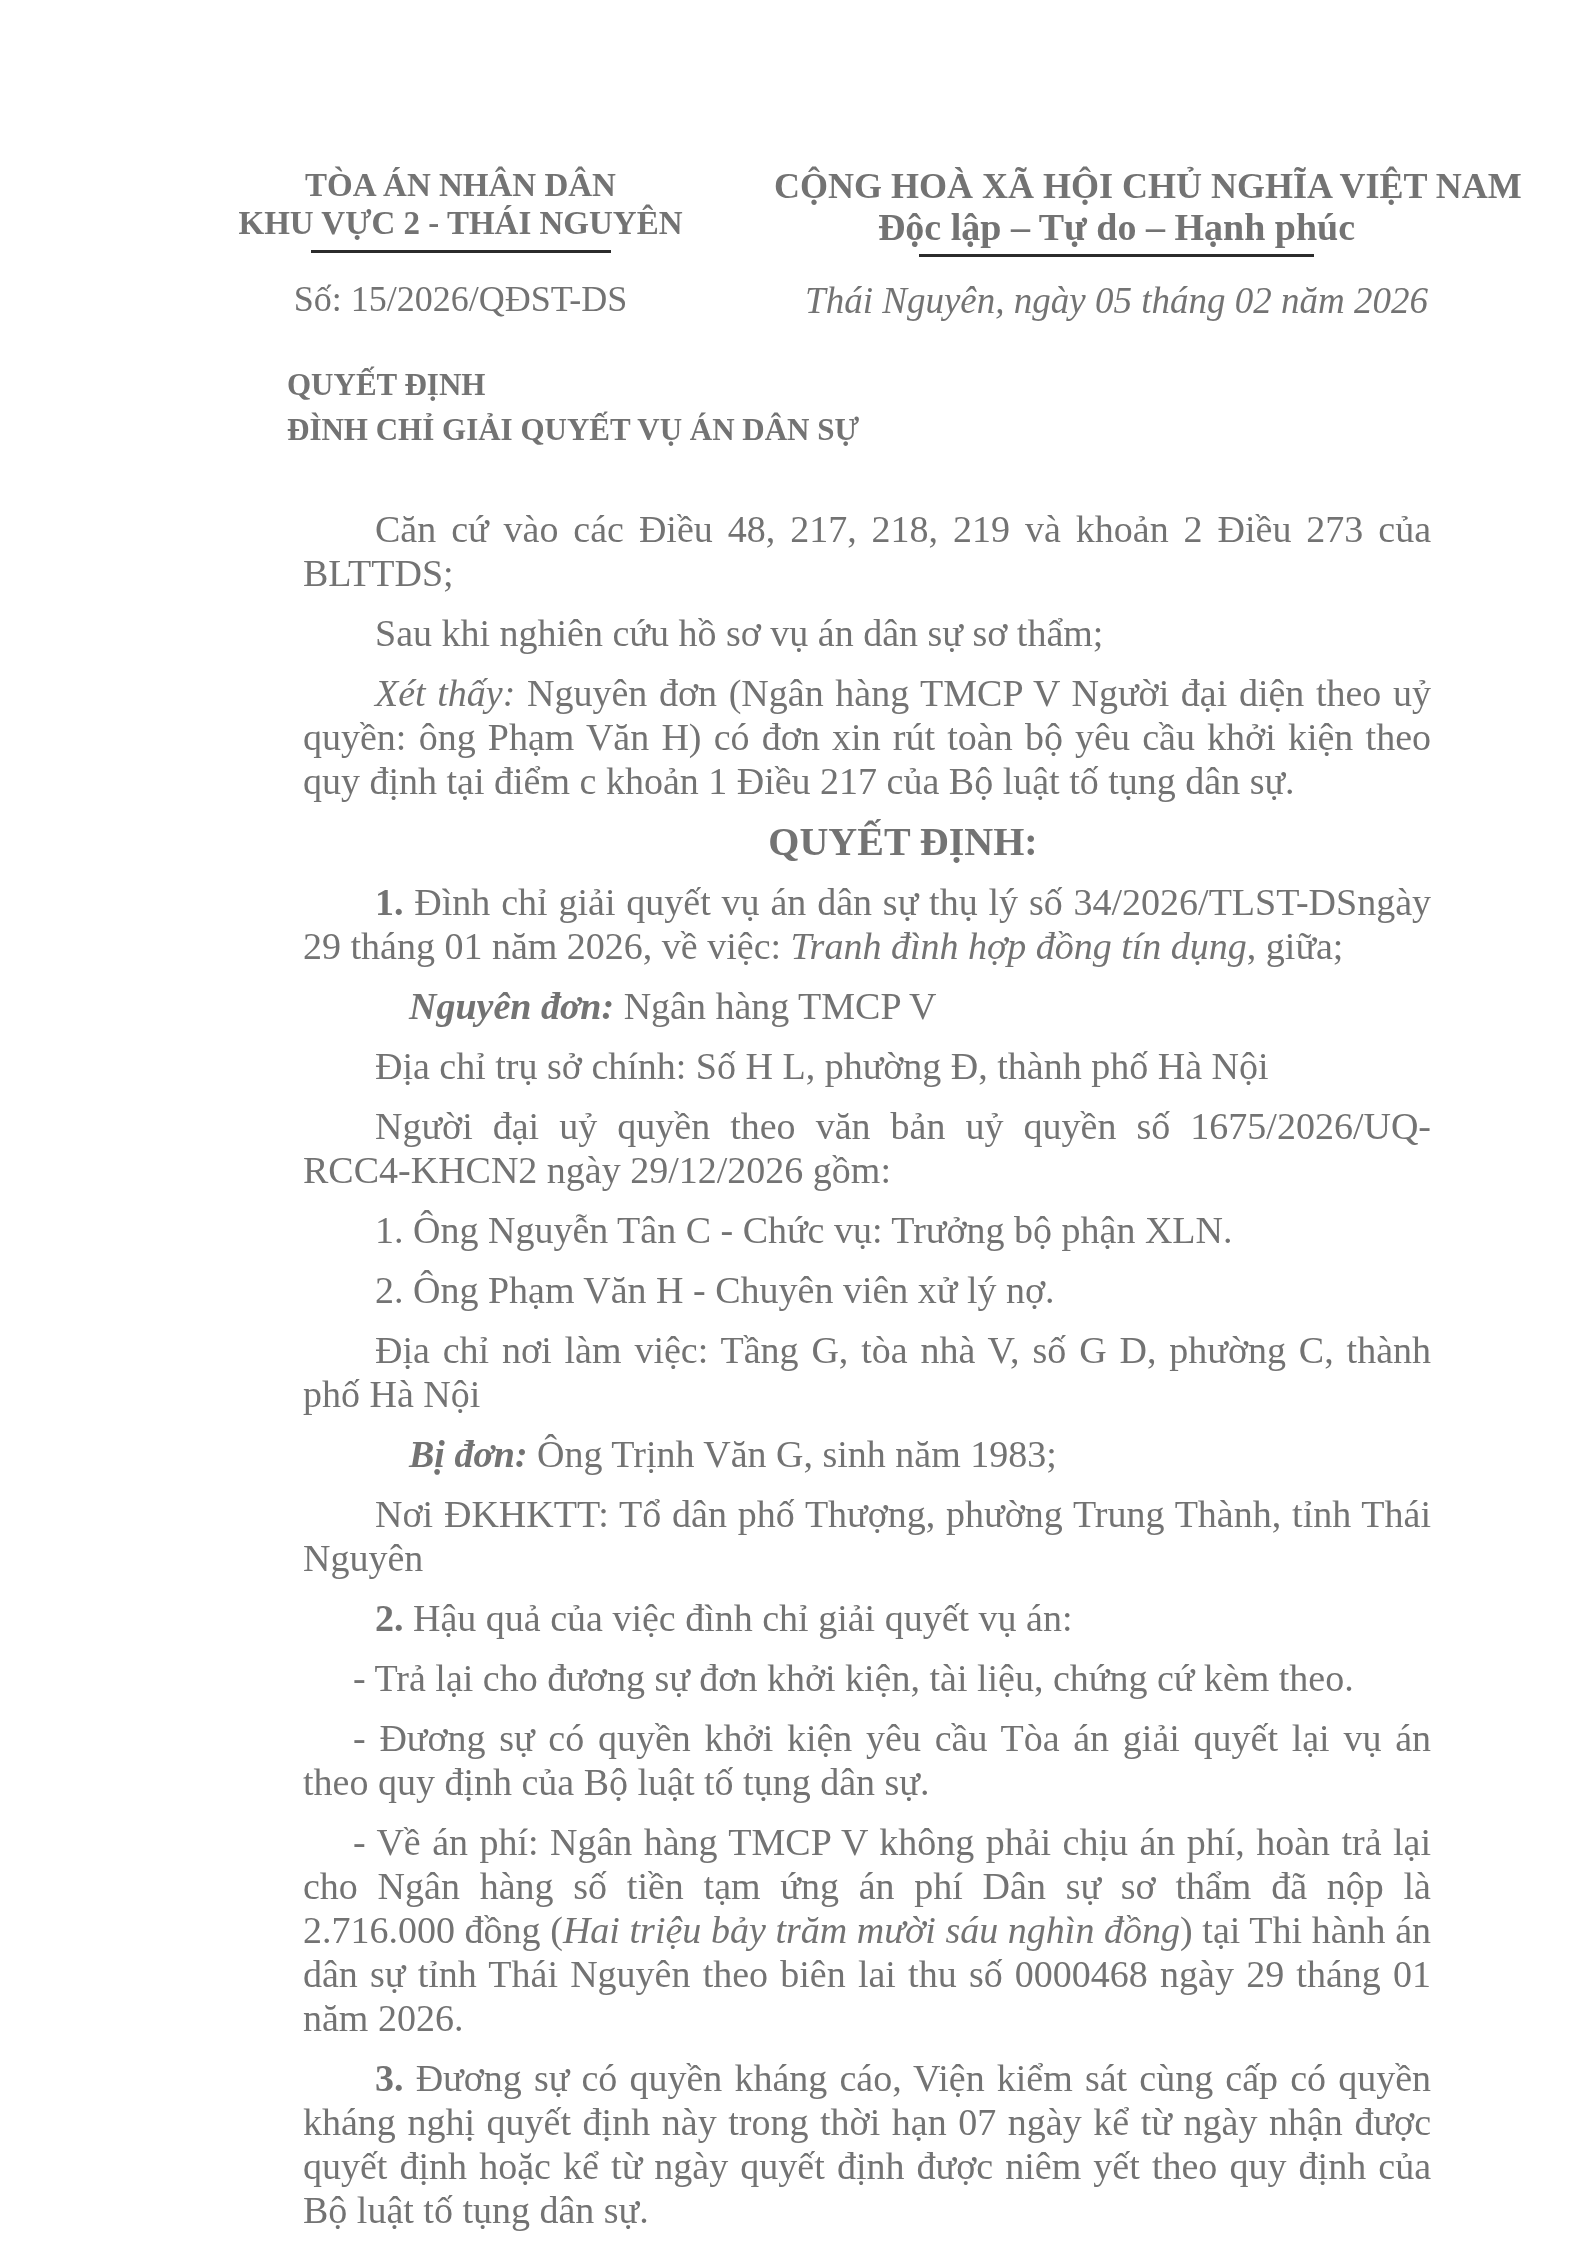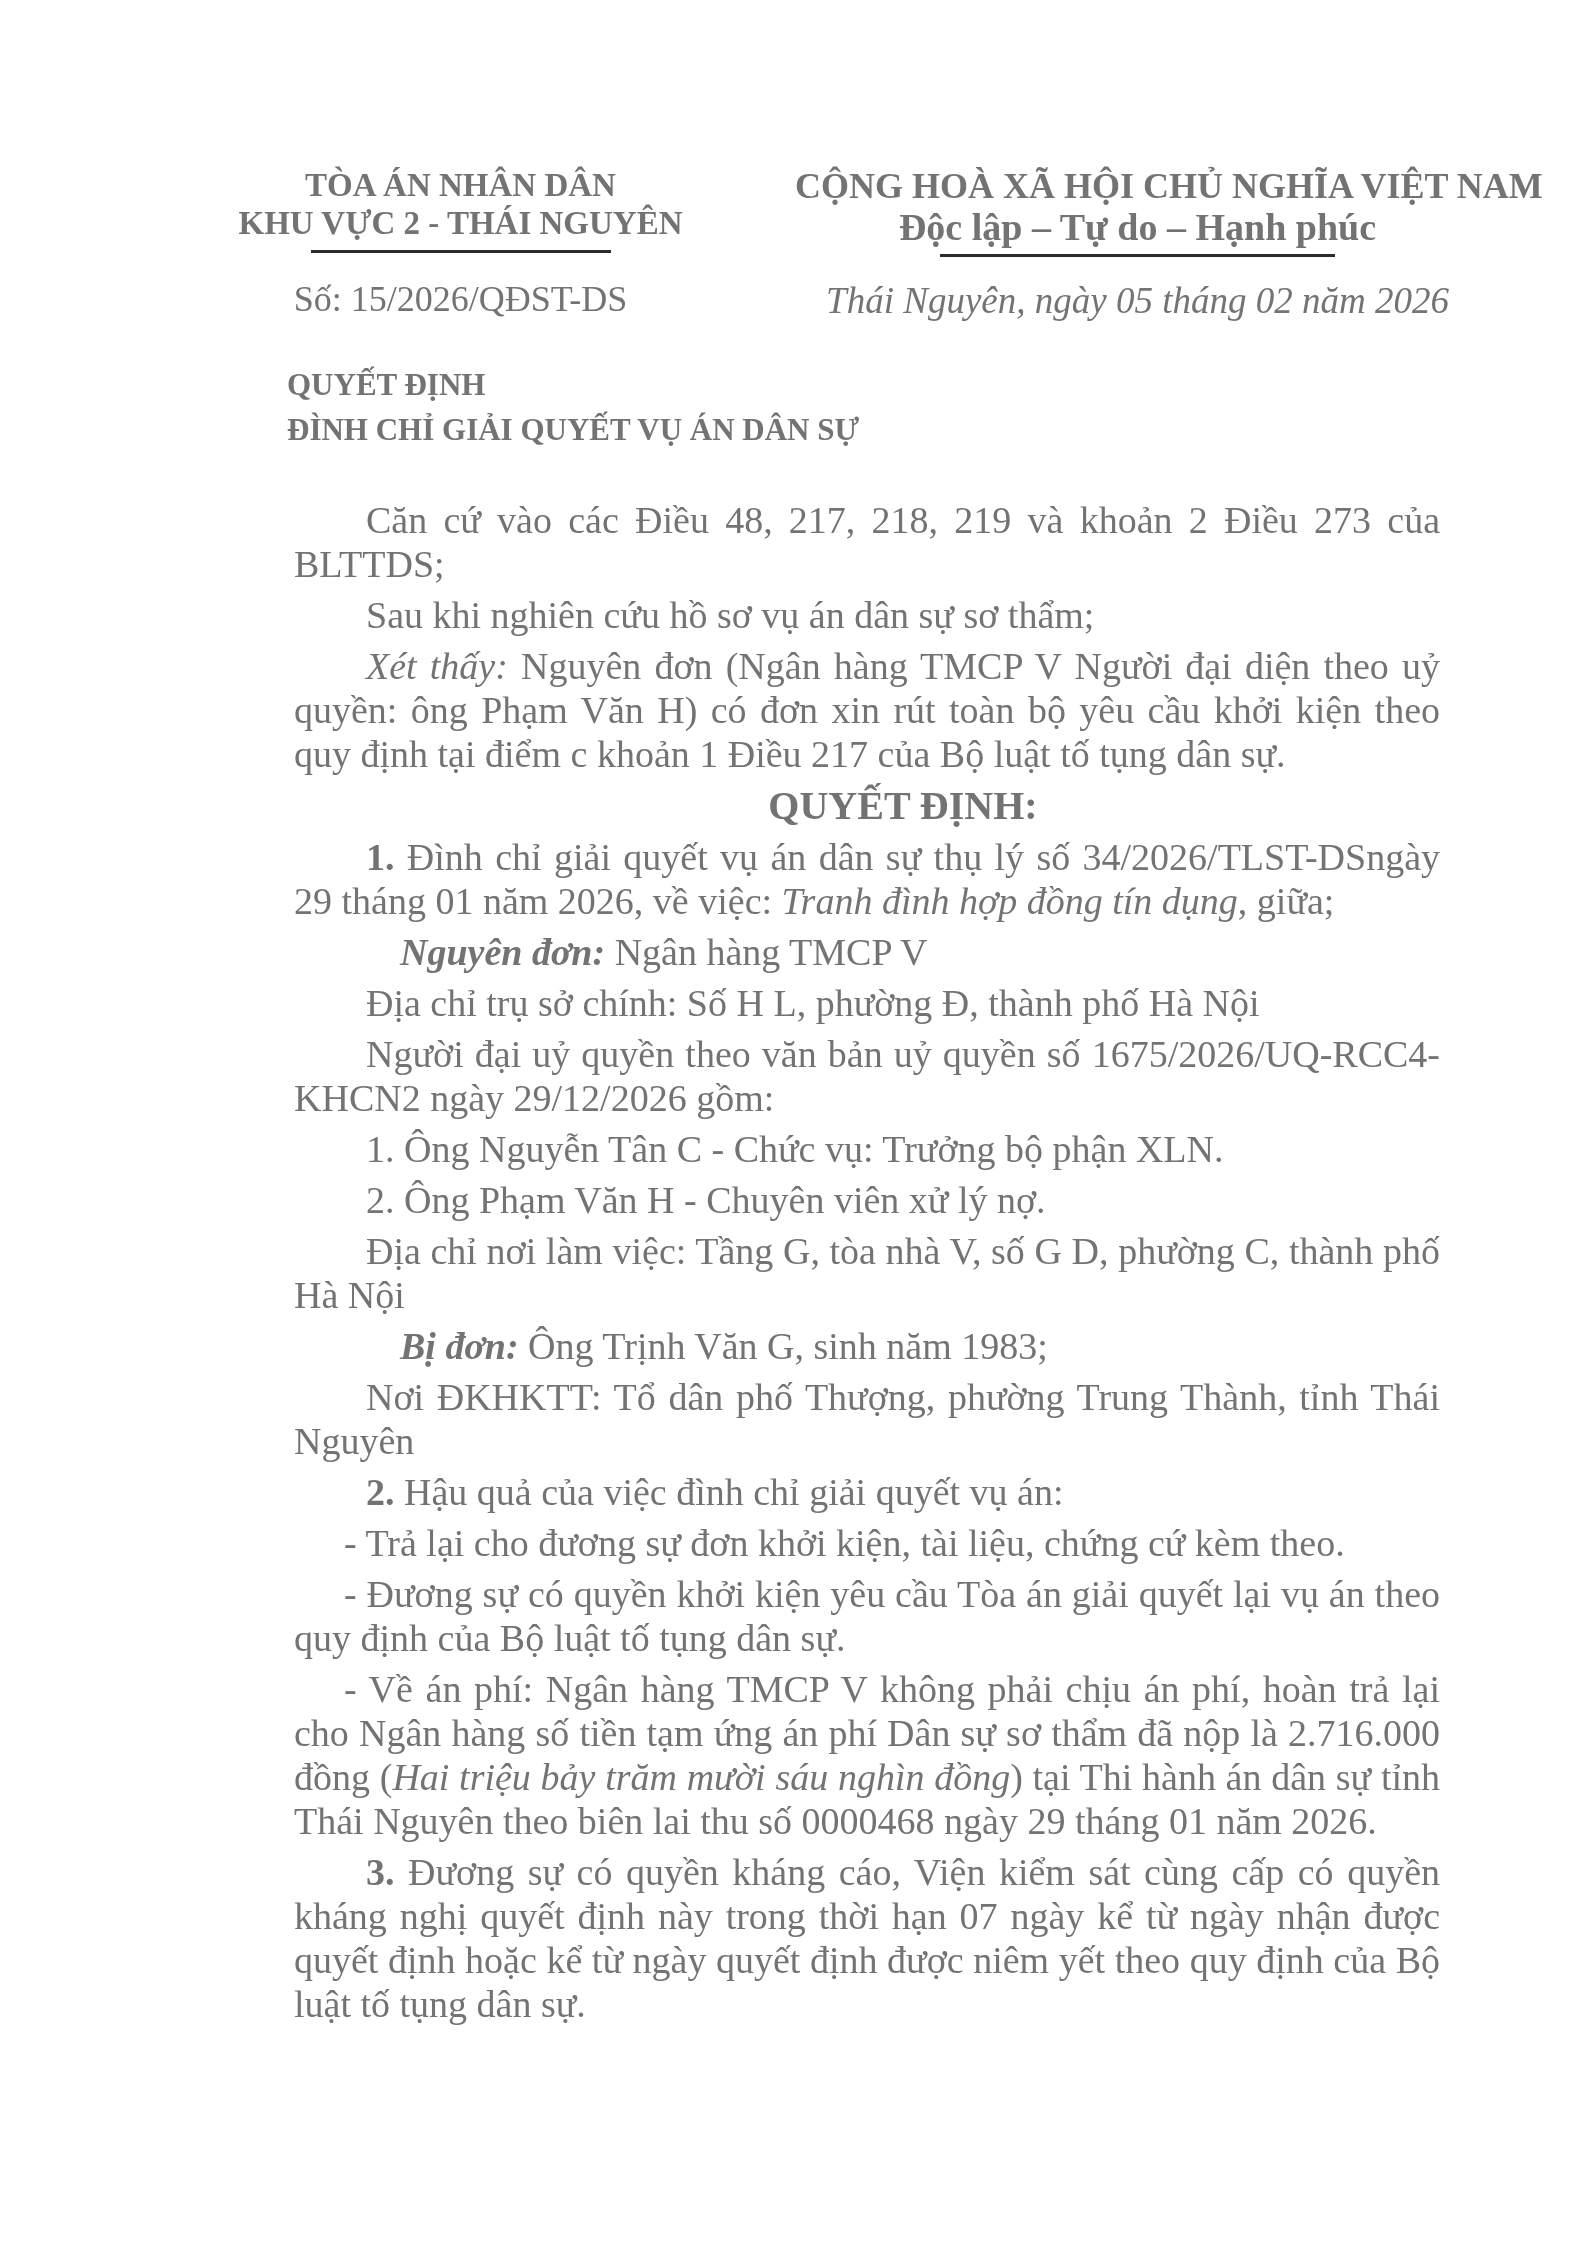--- a/index.html
+++ b/index.html
@@ -43,21 +43,21 @@
   .doc-number {
     margin-top: 25px;
     font-size: 36px;
     line-height: 42px;
     white-space: nowrap;
   }
 
   .header-right {
     position: absolute;
     top: 166px;
-    left: 795px;
+    left: 774px;
     width: 685px;
     text-align: center;
   }
   .header-right .national-title {
     font-weight: bold;
     font-size: 36px;
     line-height: 40px;
     white-space: nowrap;
   }
   .header-right .national-motto {
@@ -93,21 +93,21 @@
   .doc-body {
     position: absolute;
     top: 491px;
     left: 287px;
     width: 1160px;
     font-size: 38px;
     line-height: 44px;
     text-align: justify;
   }
   .doc-body p {
-    margin: 7px;
+    margin: 16px;
     text-indent: 72px;
   }
   .doc-body p.indent-dash { text-indent: 50px; }
   .doc-body p.party       { text-indent: 106px; }
   .decision-heading {
     margin: 7px 0 9px 0;
     text-align: center;
     font-weight: bold;
     font-size: 40px;
     line-height: 45px;

